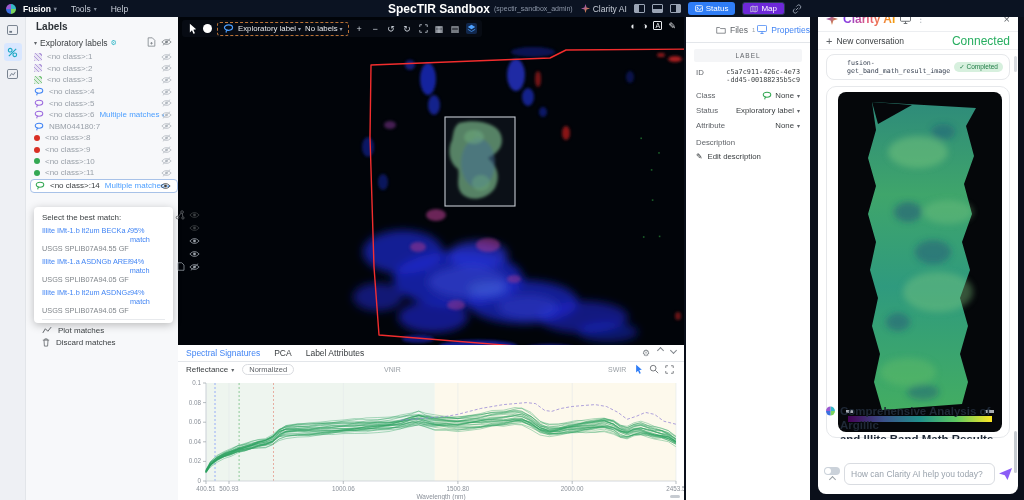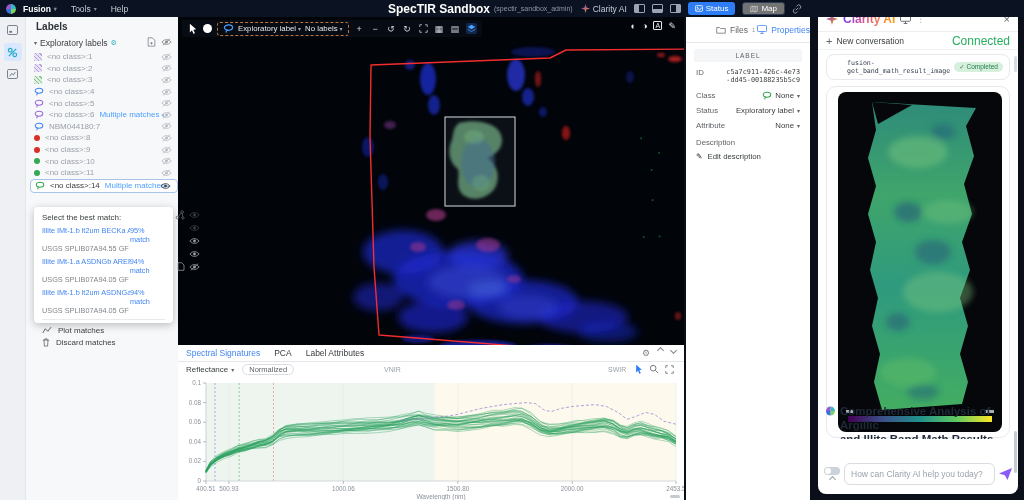--- a/index.html
+++ b/index.html
@@ -20,21 +20,21 @@
   #tb-title .t{font-weight:bold;font-size:12px;color:#fff;}
   #tb-title .s{font-size:7px;color:#8d97a8;}
   #tb-right{position:absolute;right:222px;top:0;height:17px;display:flex;align-items:center;gap:7px;}
   .panelico{width:11px;height:9px;border:1px solid #9aa4b4;border-radius:1px;position:relative;}
   .panelico.l::after,.panelico.r::after,.panelico.b::after{content:"";position:absolute;background:#9aa4b4;}
   .panelico.l::after{left:0;top:0;width:4px;height:100%;}
   .panelico.b::after{left:0;bottom:0;width:100%;height:3px;}
   .panelico.r::after{right:0;top:0;width:4px;height:100%;}
   .tbbtn{height:13px;border-radius:3px;display:flex;align-items:center;gap:3px;padding:0 7px;font-size:8px;color:#fff;}
   .tbbtn.image{background:#2f7df6;}
-  .tbbtn.map{background:#737373;border:1px solid #2c3b55;}
+  .tbbtn.map{background:#6d28d9;border:1px solid #2c3b55;}
 
   
   #rail{left:0;top:17px;width:26px;height:483px;background:#eef0f4;border-right:1px solid #e2e5e9;z-index:5;}
   .railbtn{width:18px;height:18px;margin:4px auto;border-radius:3px;display:flex;align-items:center;justify-content:center;color:#6b7684;font-size:10px;}
   .railbtn.sel{background:#d9e7ff;color:#1ba8c4;}
 
   
   #sidebar{left:26px;top:17px;width:152px;height:483px;background:#f7f8fa;z-index:6;}
   #lab-title{left:10px;top:4px;font-size:10px;font-weight:bold;color:#2e3338;}
   #grp-row{left:8px;top:19px;width:138px;height:13px;display:flex;align-items:center;gap:3px;font-size:8.5px;color:#3c4043;}

